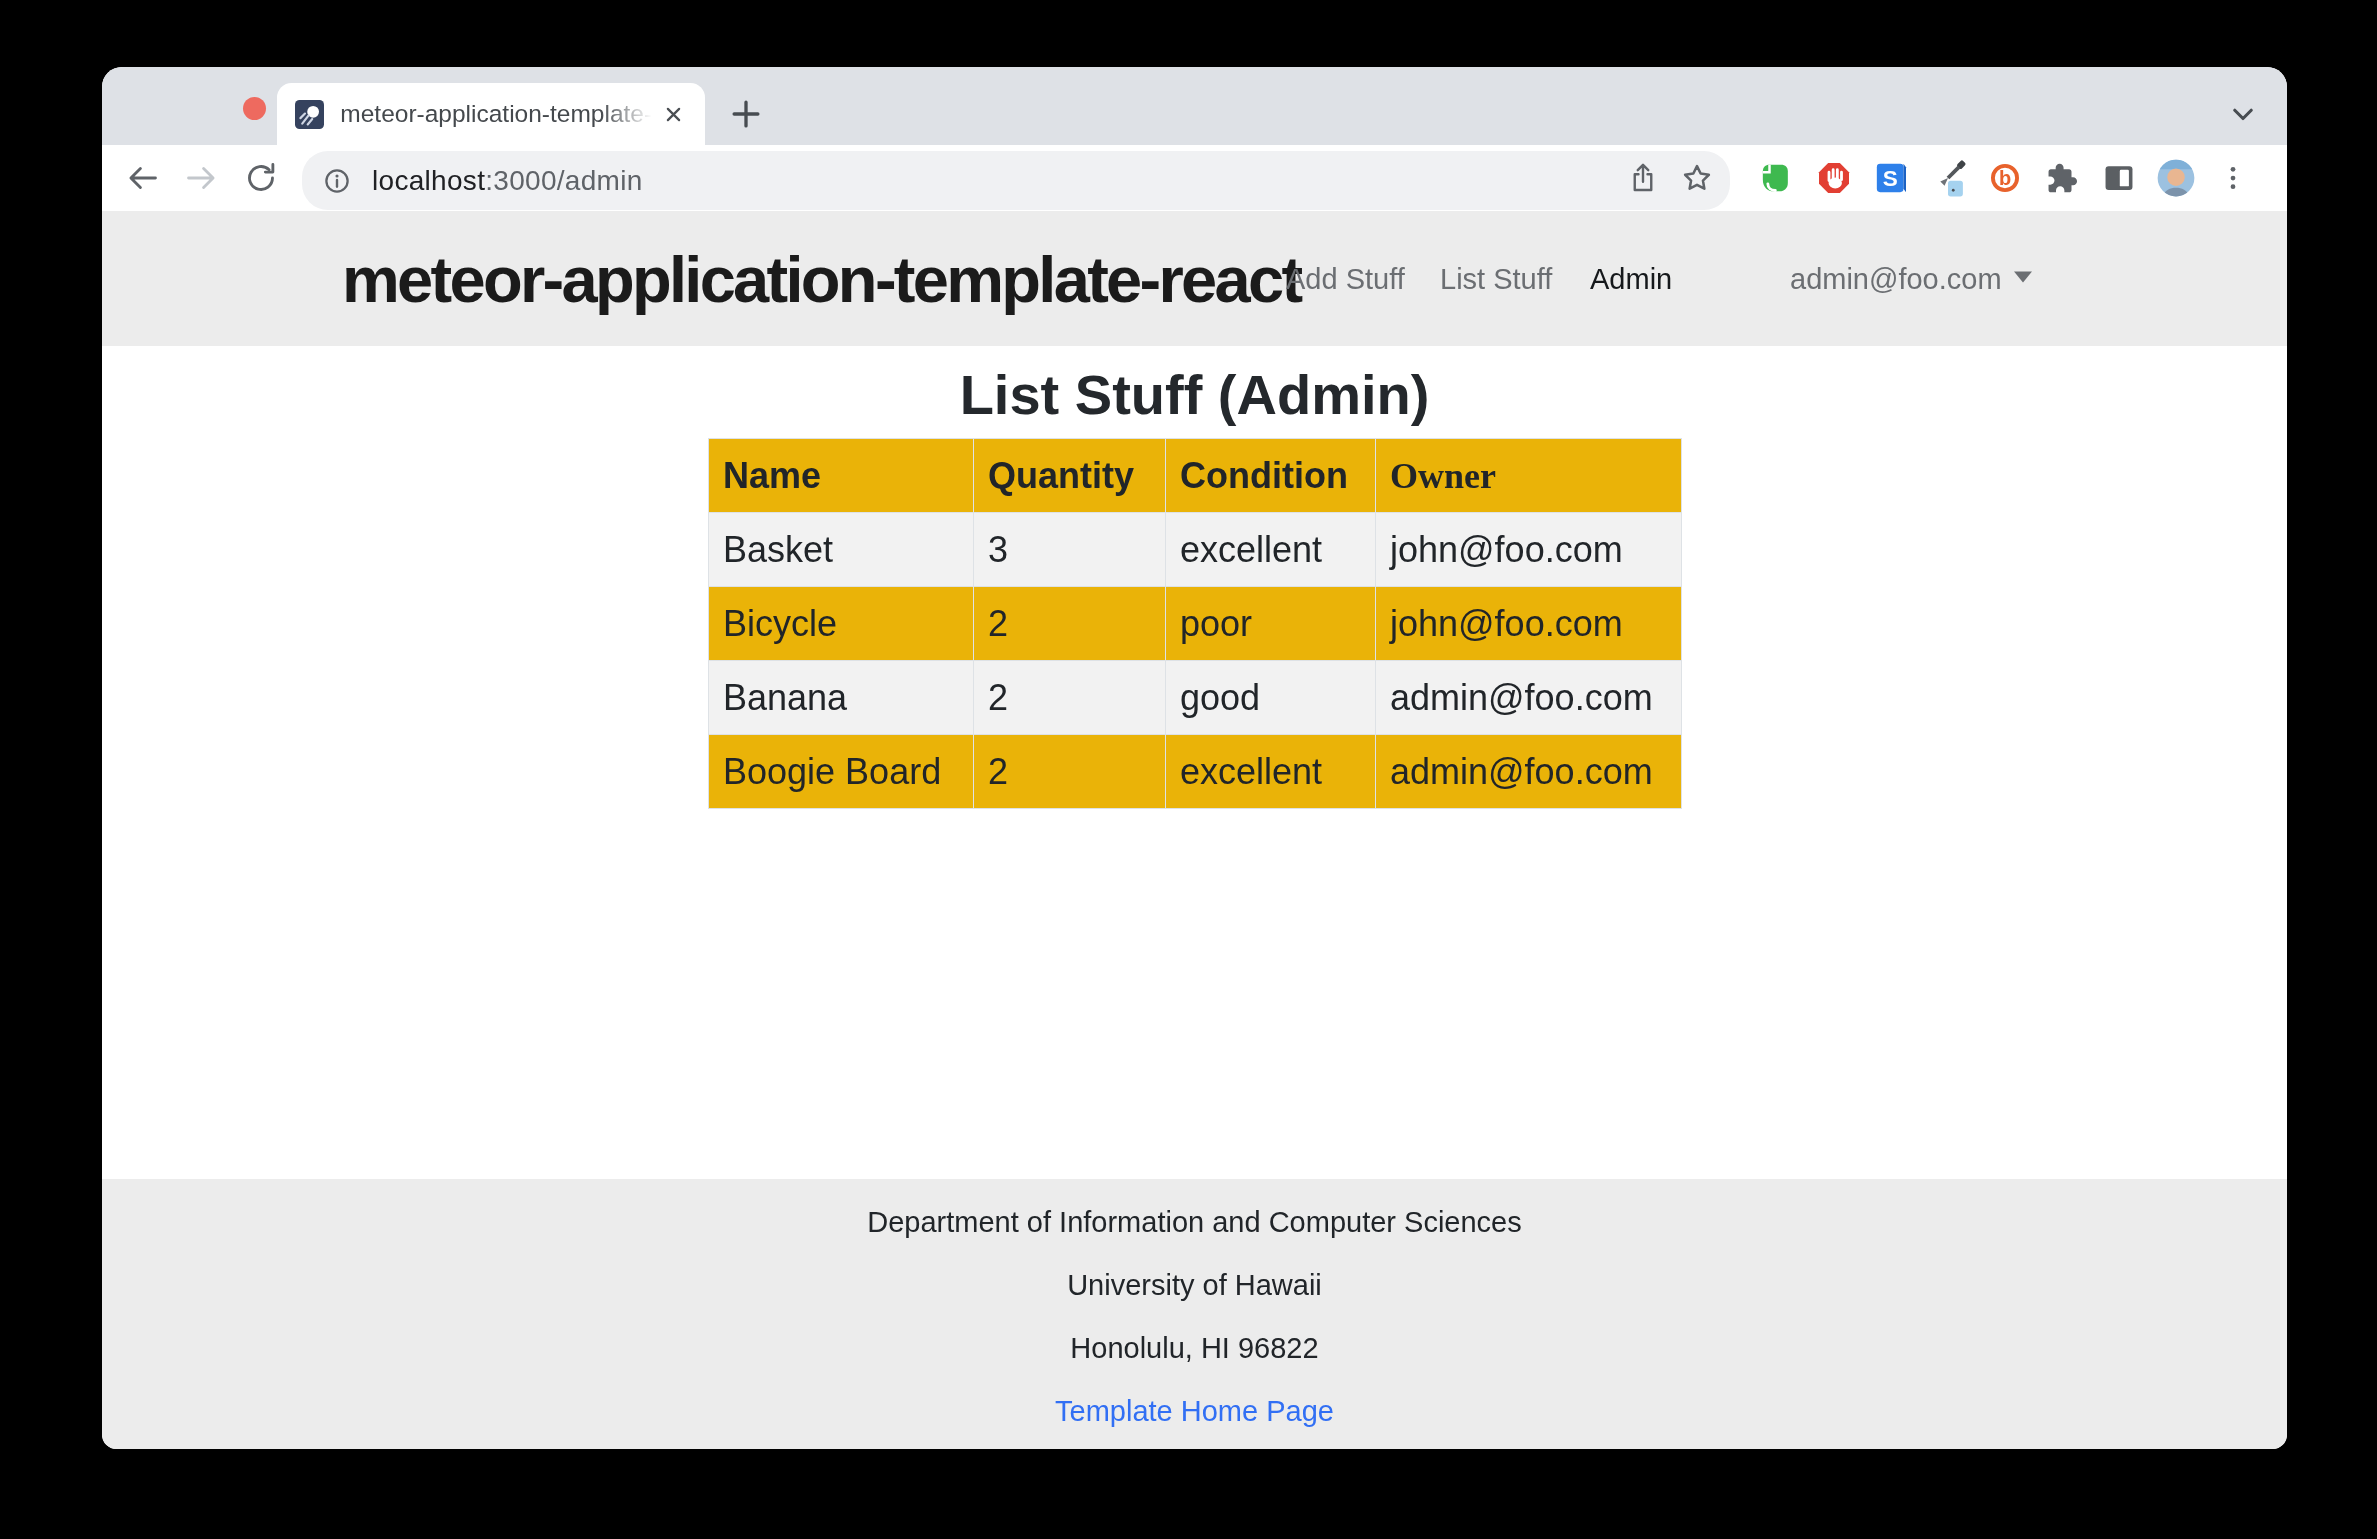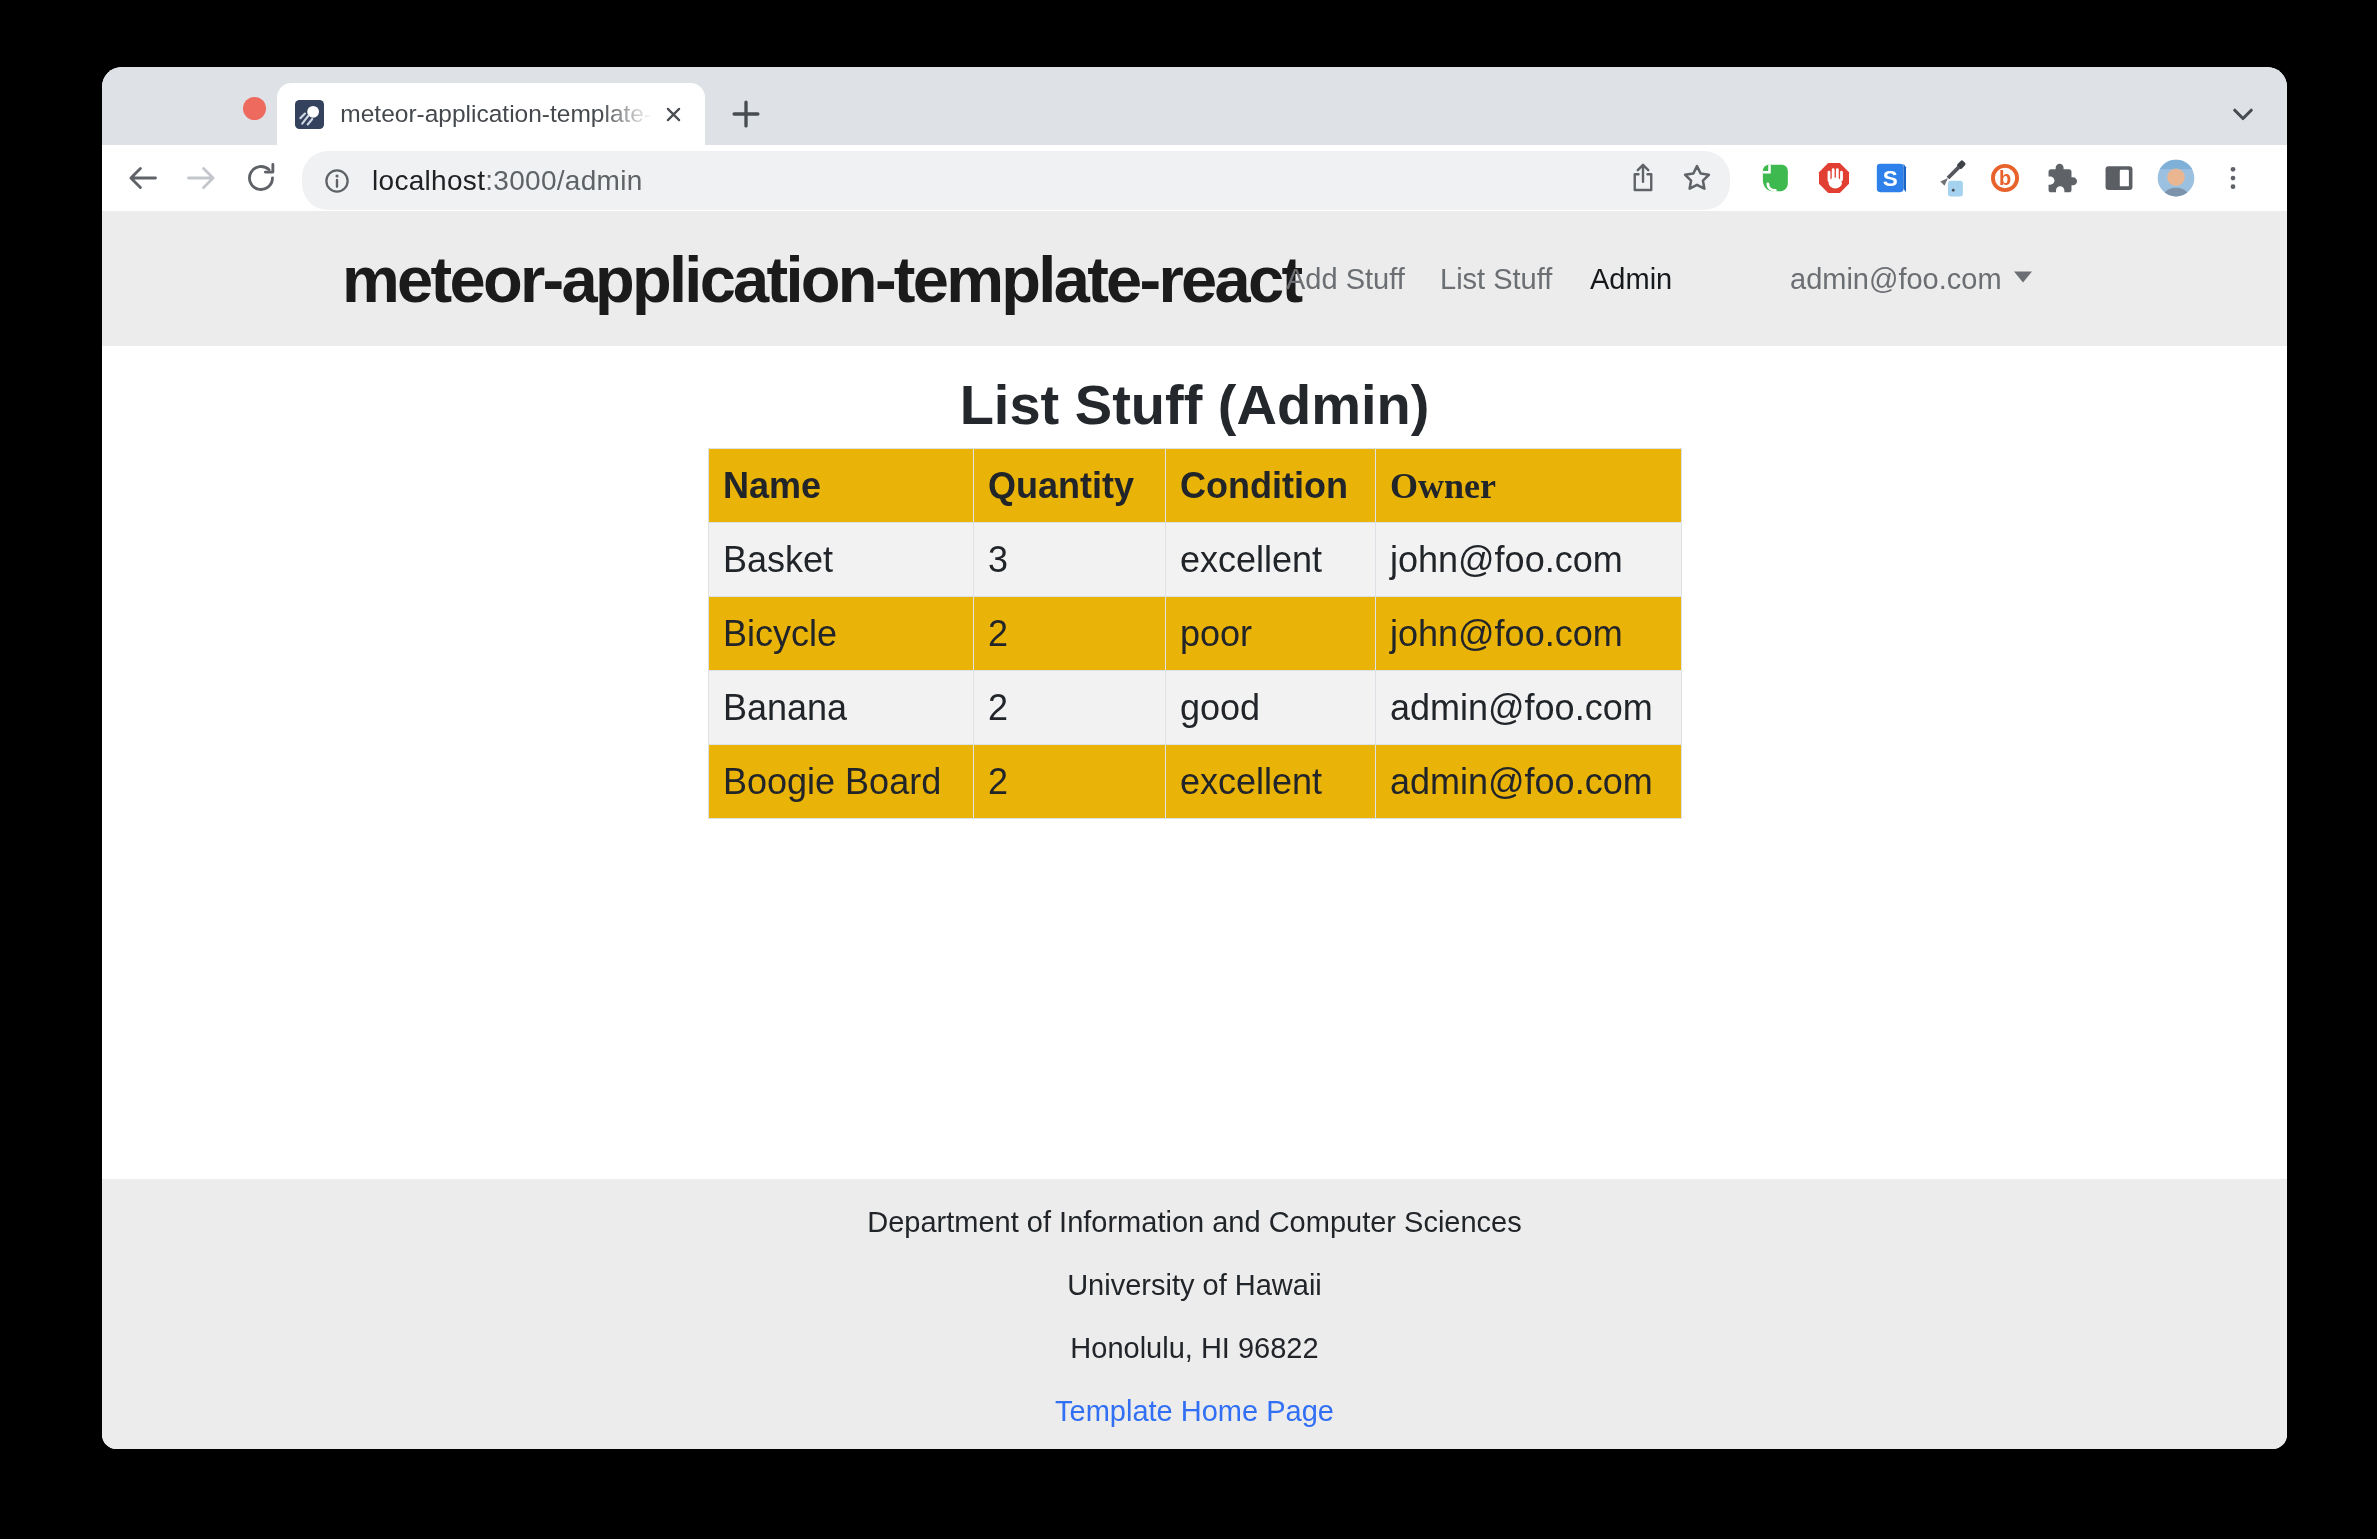--- a/index.html
+++ b/index.html
@@ -61,21 +61,21 @@
   .user-menu{ left:1688px; }
   .caret-down {
     display:inline-block; margin-left:12.7px; vertical-align:5.4px;
     width:0; height:0; border-left:9px solid transparent; border-right:9px solid transparent;
     border-top:11px solid #6b6e72;
   }
   
   .site-main { flex:1; background:#fff; overflow:hidden; }
   .page-title {
     text-align:center; font-size:56px; font-weight:600; color:#24282c;
-    line-height:65px; margin:26px 0 11px 0;
+    line-height:65px; margin:16px 0 11px 0;
   }
   table.stuff { margin:0 auto; border-collapse:collapse; font-size:36px; color:#212529; background:#eab308; }
   .stuff th, .stuff td {
     border:1.8px solid #dee2e6; text-align:left; padding:14.5px 14.5px;
     line-height:44px; font-weight:normal;
   }
   .stuff th { font-weight:700; }
   .stuff tbody tr:nth-child(odd) { background:#f2f2f2; }
   .col-name { width:265px; } .col-qty { width:192px; } .col-cond { width:210px; } .col-owner { width:306px;font-family:Liberation Serif, serif; }
   

